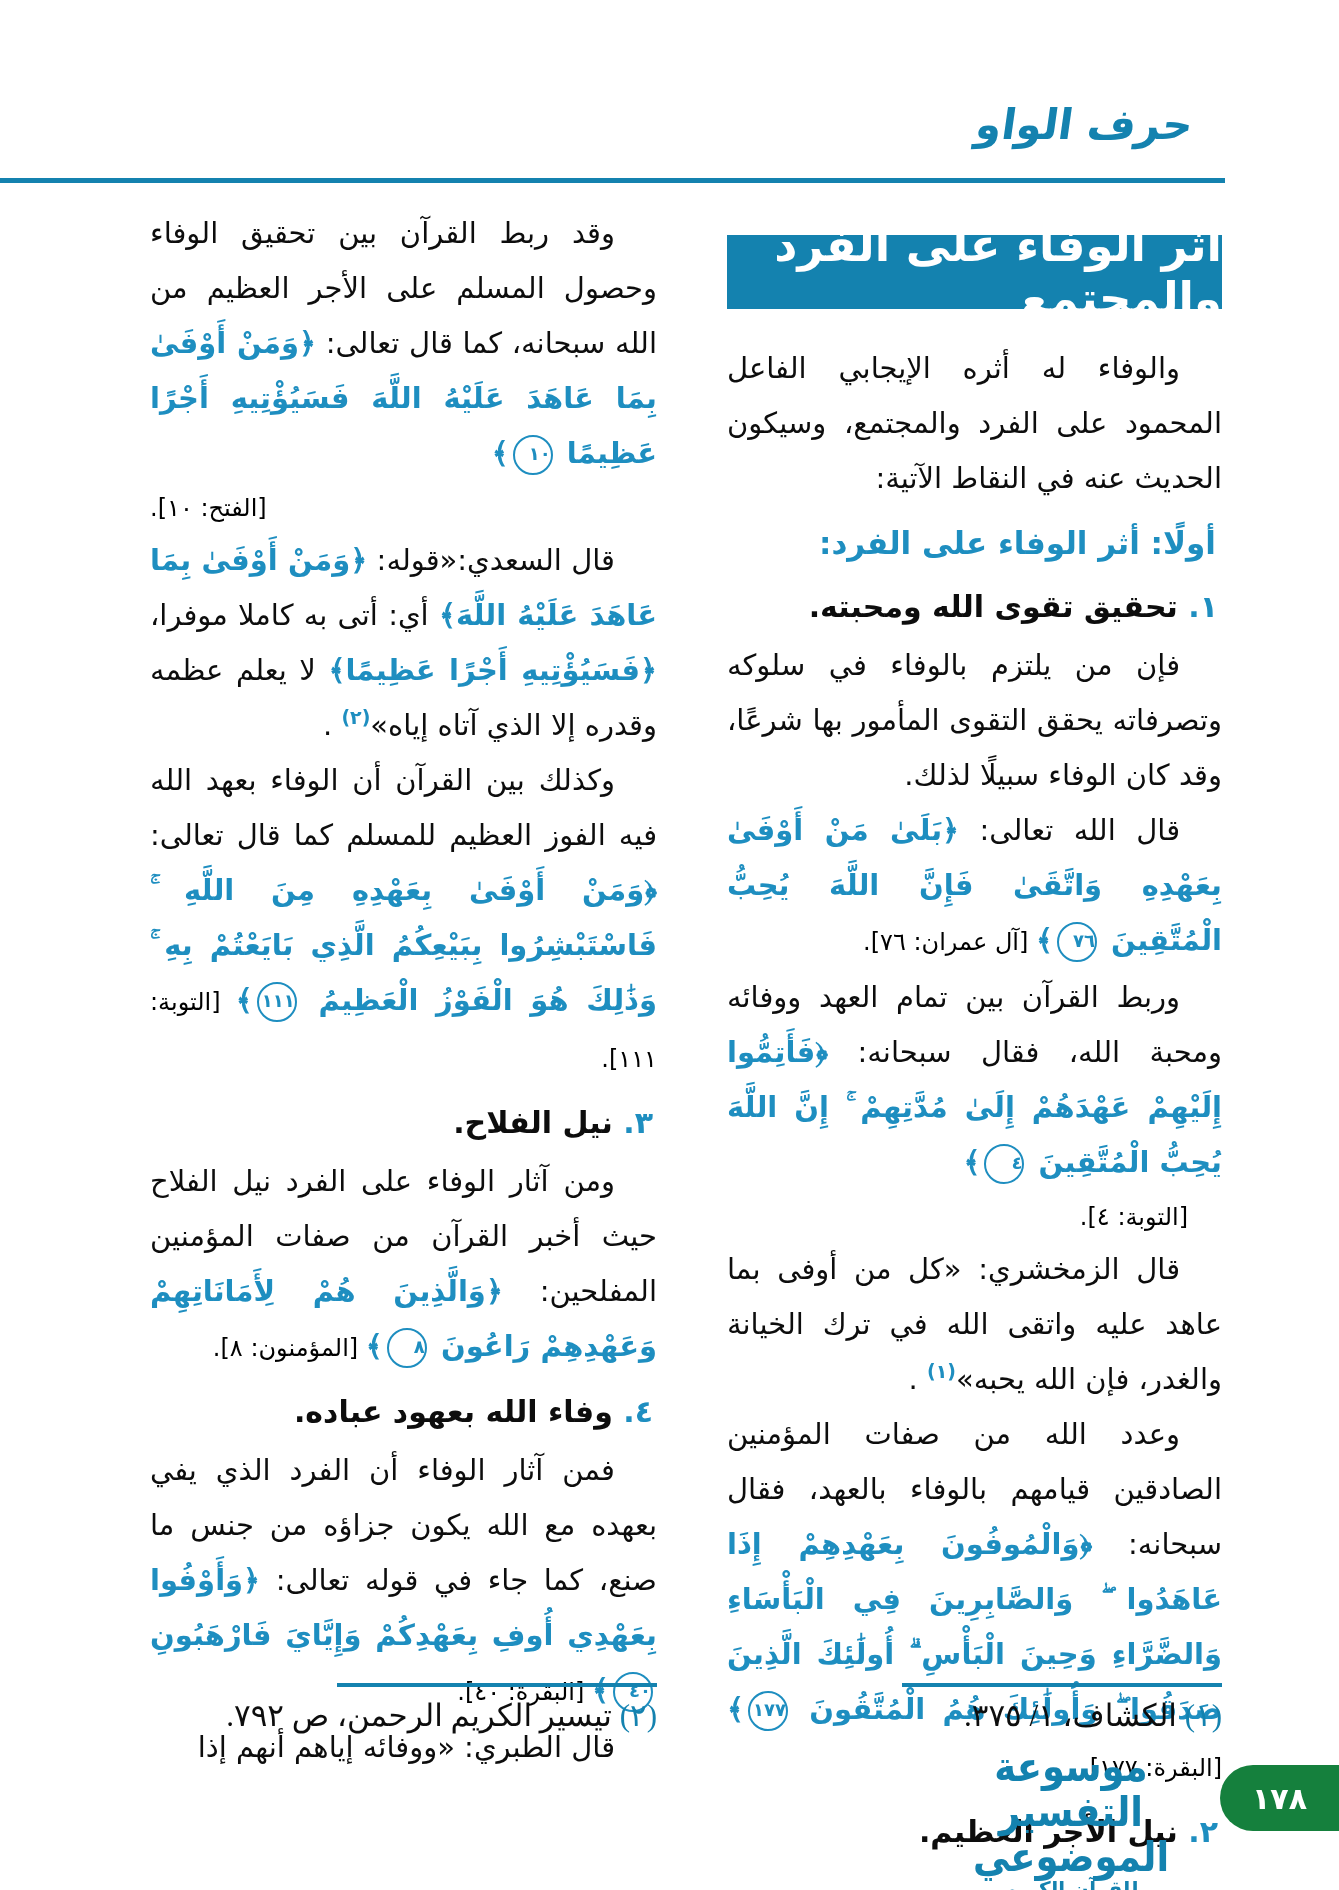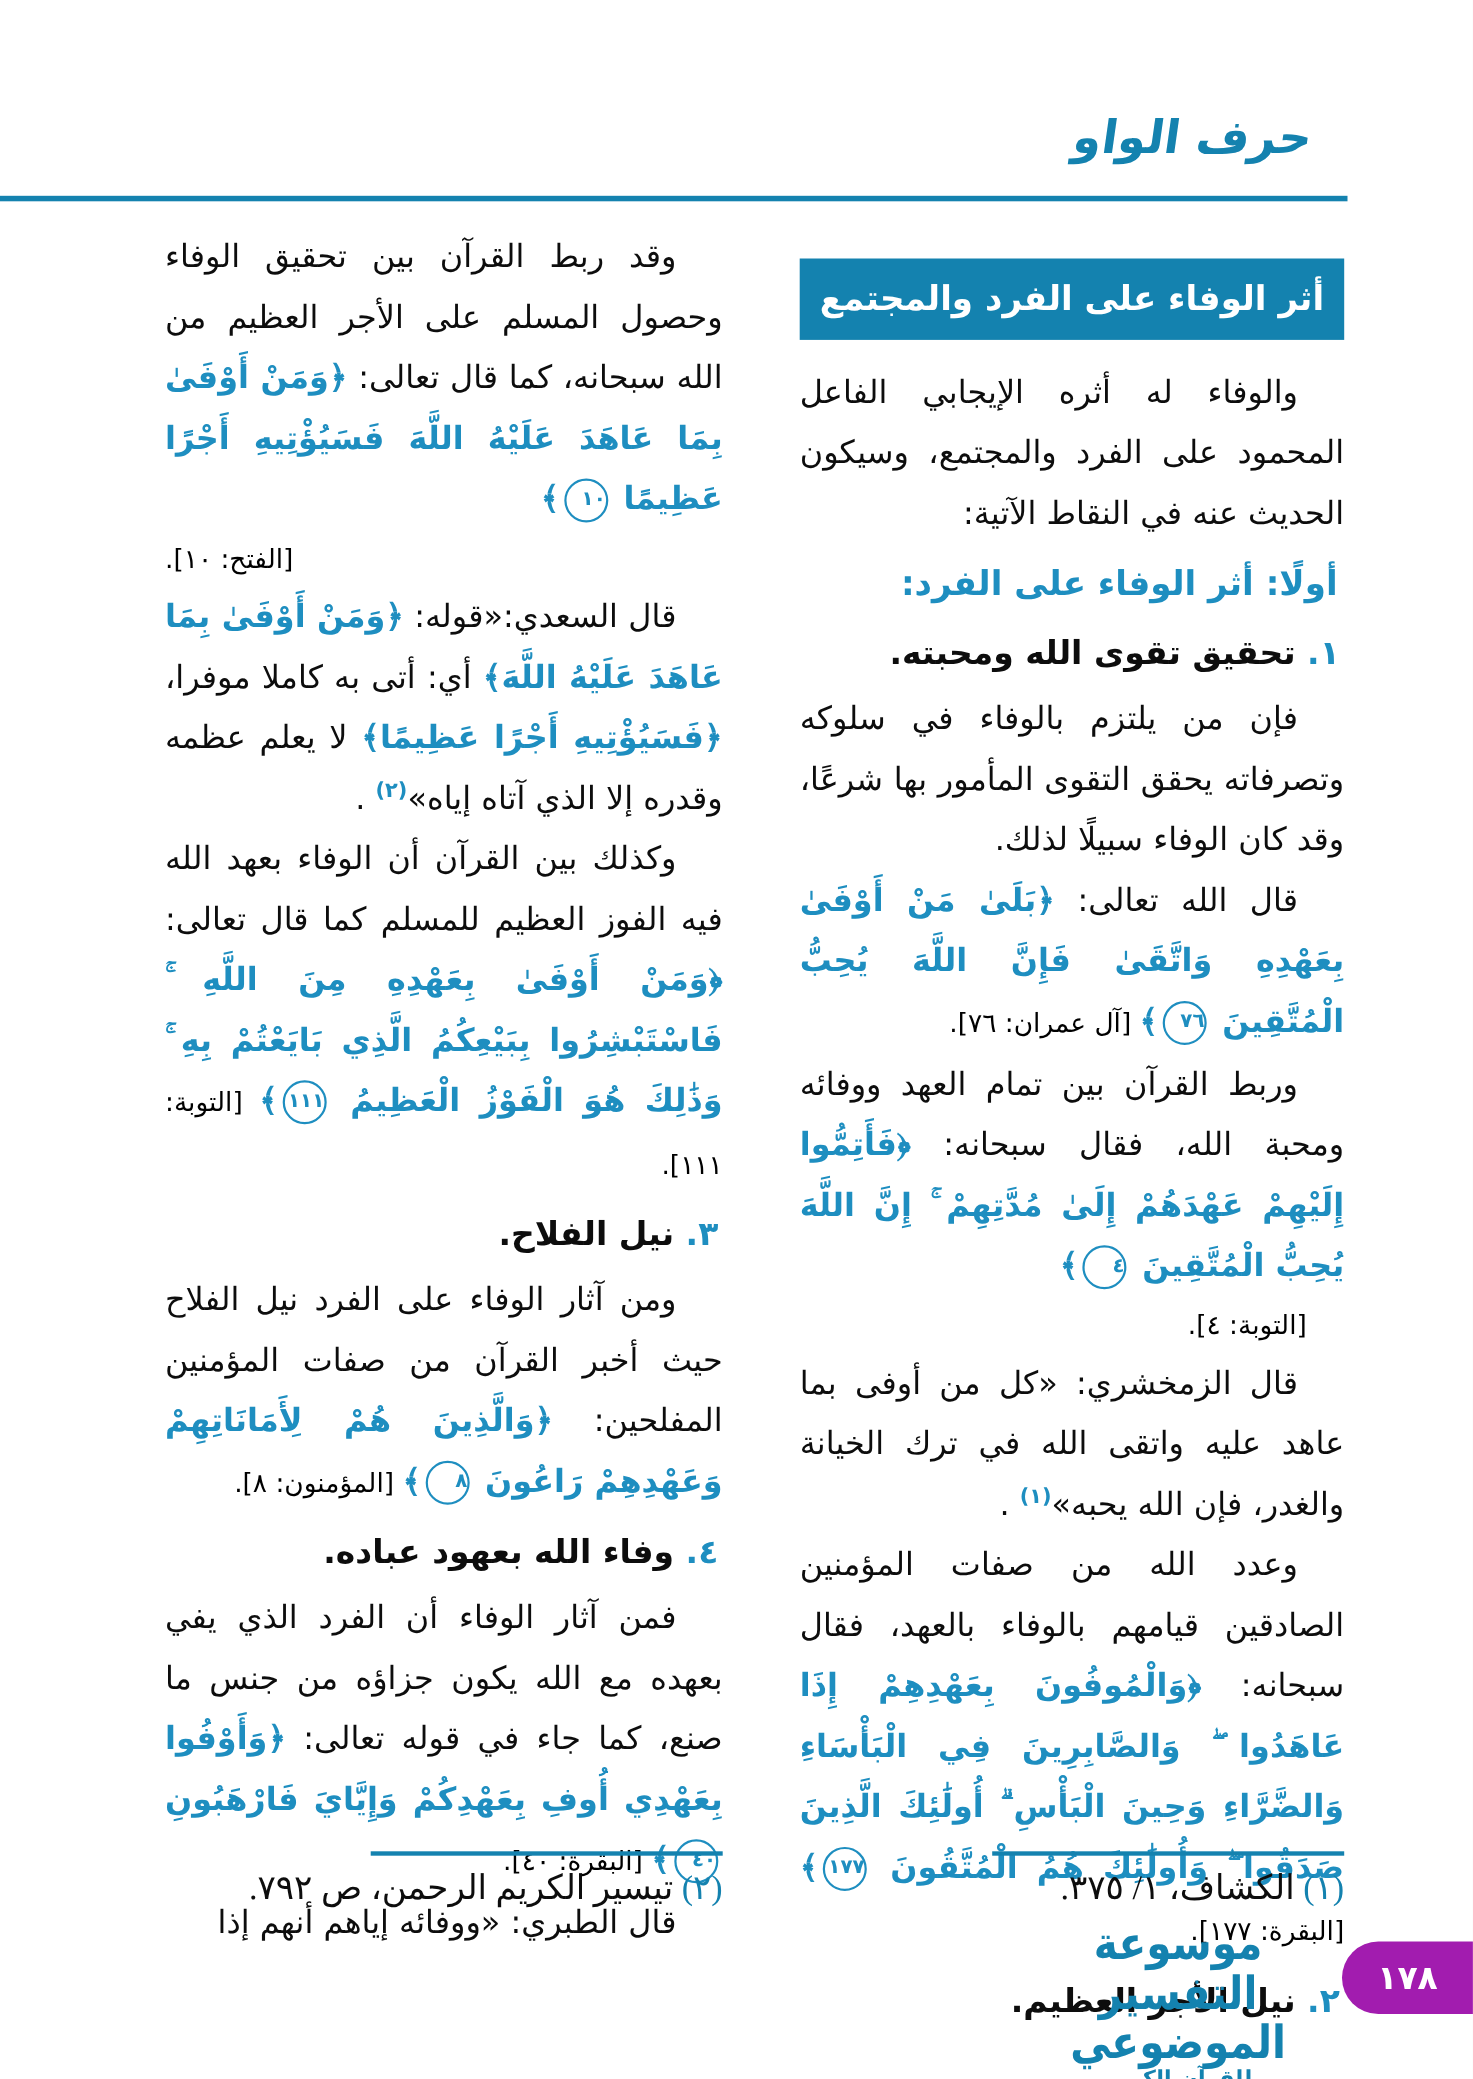--- a/index.html
+++ b/index.html
@@ -6,22 +6,22 @@
   .page{position:relative;width:1339px;height:1890px;background:#ffffff;overflow:hidden;
         font-family:"DejaVu Sans",sans-serif;direction:rtl;}
   
   .chapter{position:absolute;top:100px;right:146px;color:#1482af;font-size:42px;font-weight:bold;
            transform:skewX(-8deg);letter-spacing:-2px;white-space:nowrap;}
   .header-rule{position:absolute;top:178px;left:0;width:1225px;height:5px;background:#1482af;}
   
   .col{position:absolute;font-size:29px;color:#0d0d0d;}
   .col-left{left:150px;top:206px;width:507px;}
   .col-right{right:117px;top:235px;width:495px;}
-  .heading-box{height:74px;background:#1482af;color:#ffffff;font-size:31px;font-weight:bold;
-               display:flex;align-items:center;justify-content:center;margin-bottom:20px;}
+  .heading-box{height:74px;background:#1482af;color:#ffffff;font-size:45px;font-weight:bold;
+               display:flex;align-items:center;justify-content:center;margin-bottom:32px;}
   .blk{margin:0;text-align:justify;text-indent:42px;line-height:55px;}
   .blk.sub{color:#1e8ec0;font-weight:bold;font-size:31px;text-align:right;text-indent:6px;margin:10px 0 4px;}
   .blk.item{font-weight:bold;font-size:30px;text-align:right;text-indent:4px;margin:8px 0 4px;}
   .blk.cite-l{text-align:left;text-indent:0;line-height:50px;}
   .blk.cite-r{text-align:right;text-indent:34px;line-height:50px;}
   .r-b{color:#0d0d0d;}
   .r-q{color:#1e8ec0;font-weight:bold;}
   .r-r{color:#000000;font-size:24px;margin-top:20px;}
   .r-f{color:#1e8ec0;font-size:19px;vertical-align:super;font-weight:bold;line-height:0;}
   .r-n{color:#1e8ec0;font-weight:bold;}
@@ -32,21 +32,21 @@
   .fn{position:absolute;font-size:31px;line-height:42px;color:#0d0d0d;font-family:Liberation Serif, serif;}
   .fn-right{right:117px;top:1683px;width:370px;}
   .fn-left{left:150px;top:1683px;width:507px;}
   .fnsep{height:4px;background:#1482af;width:320px;margin-right:0;margin-left:auto;}
   .fnline{margin:8px 0 0;text-align:right;}
   .fnnum{color:#1482af;}
   
   .logo{position:absolute;left:925px;top:1752px;width:292px;text-align:center;color:#1482af;line-height:1.1;}
   .logo-main{font-size:37px;font-weight:bold;transform:scaleY(1.12);letter-spacing:-1px;}
   .logo-sub{font-size:20px;font-weight:bold;margin-top:4px;}
-  .page-pill{position:absolute;left:1220px;top:1765px;width:119px;height:66px;background:#a21caf;
+  .page-pill{position:absolute;left:1220px;top:1765px;width:119px;height:66px;background:#15803d;
              border-radius:36px 0 0 36px;color:#ffffff;font-size:30px;font-weight:bold;
              display:flex;align-items:center;justify-content:center;}
 </style>
 </head>
 <body>
 
 <div class="page">
 
   <div class="chapter">حرف الواو</div>
   <div class="header-rule"></div>

